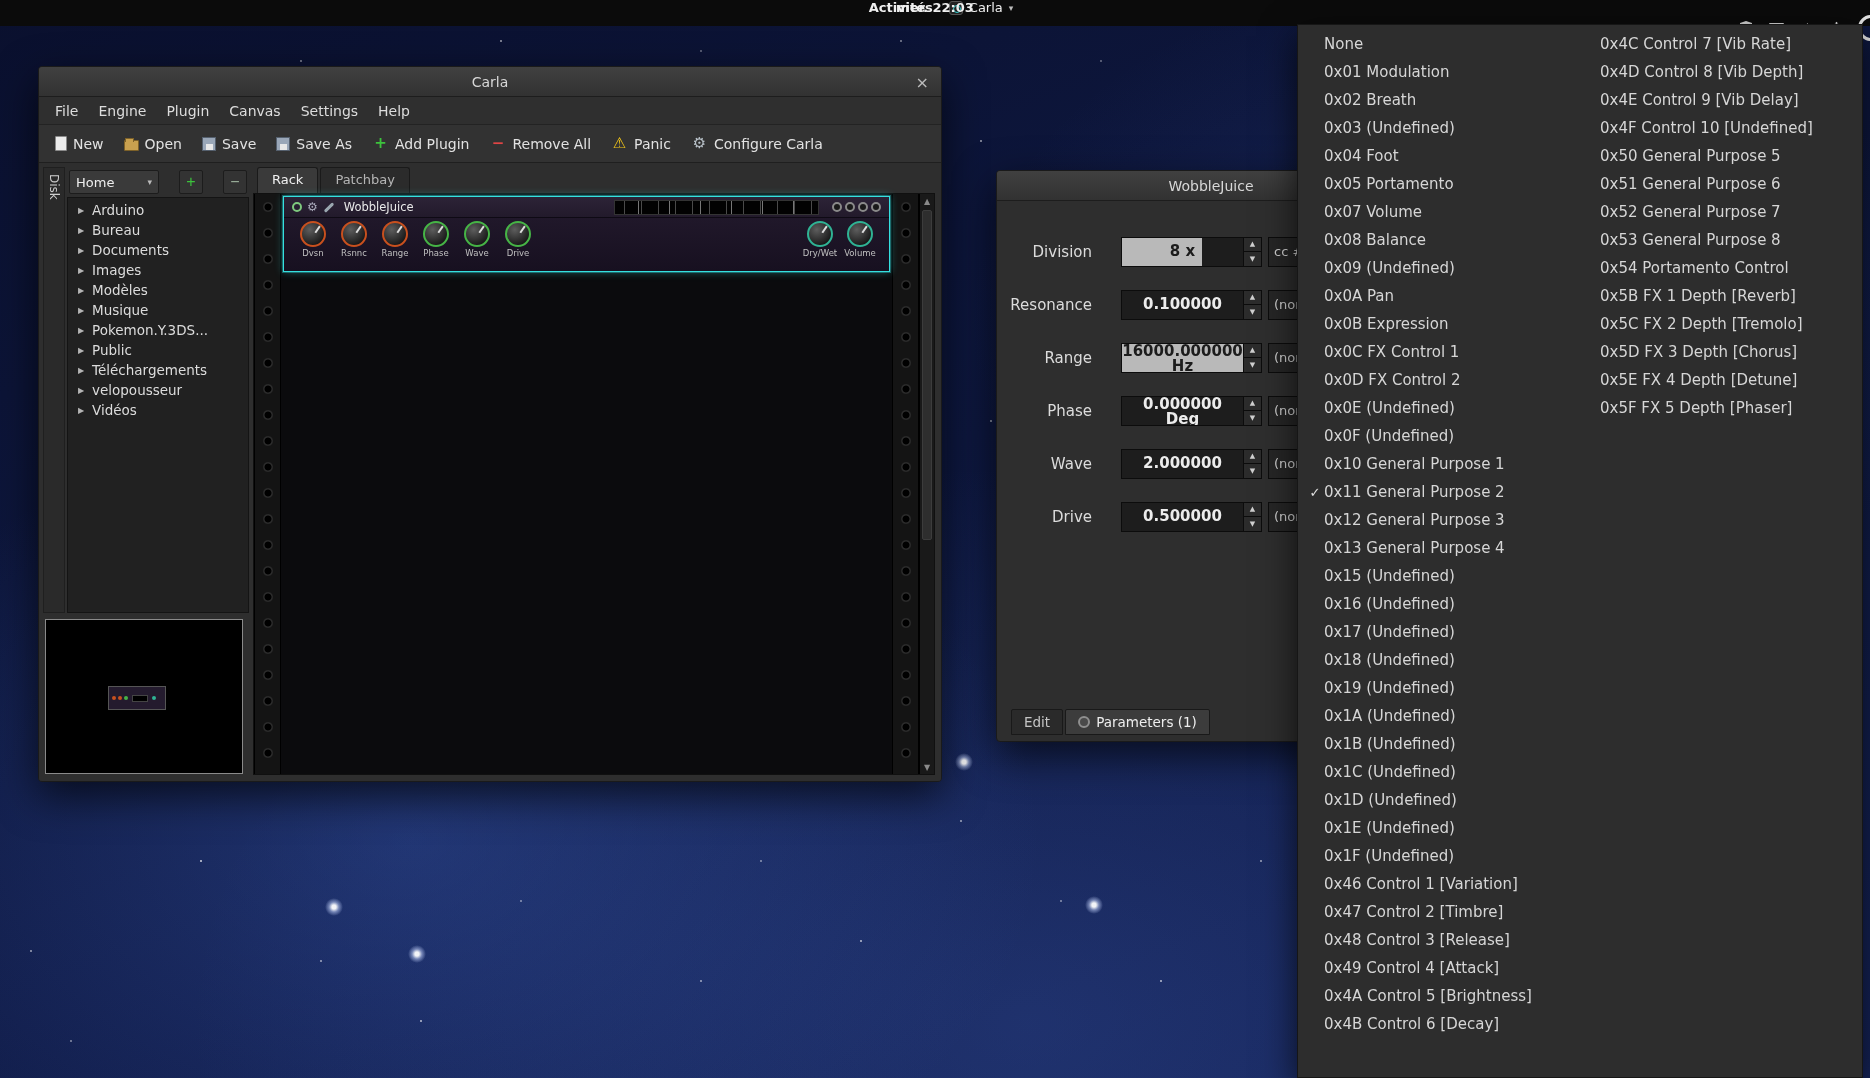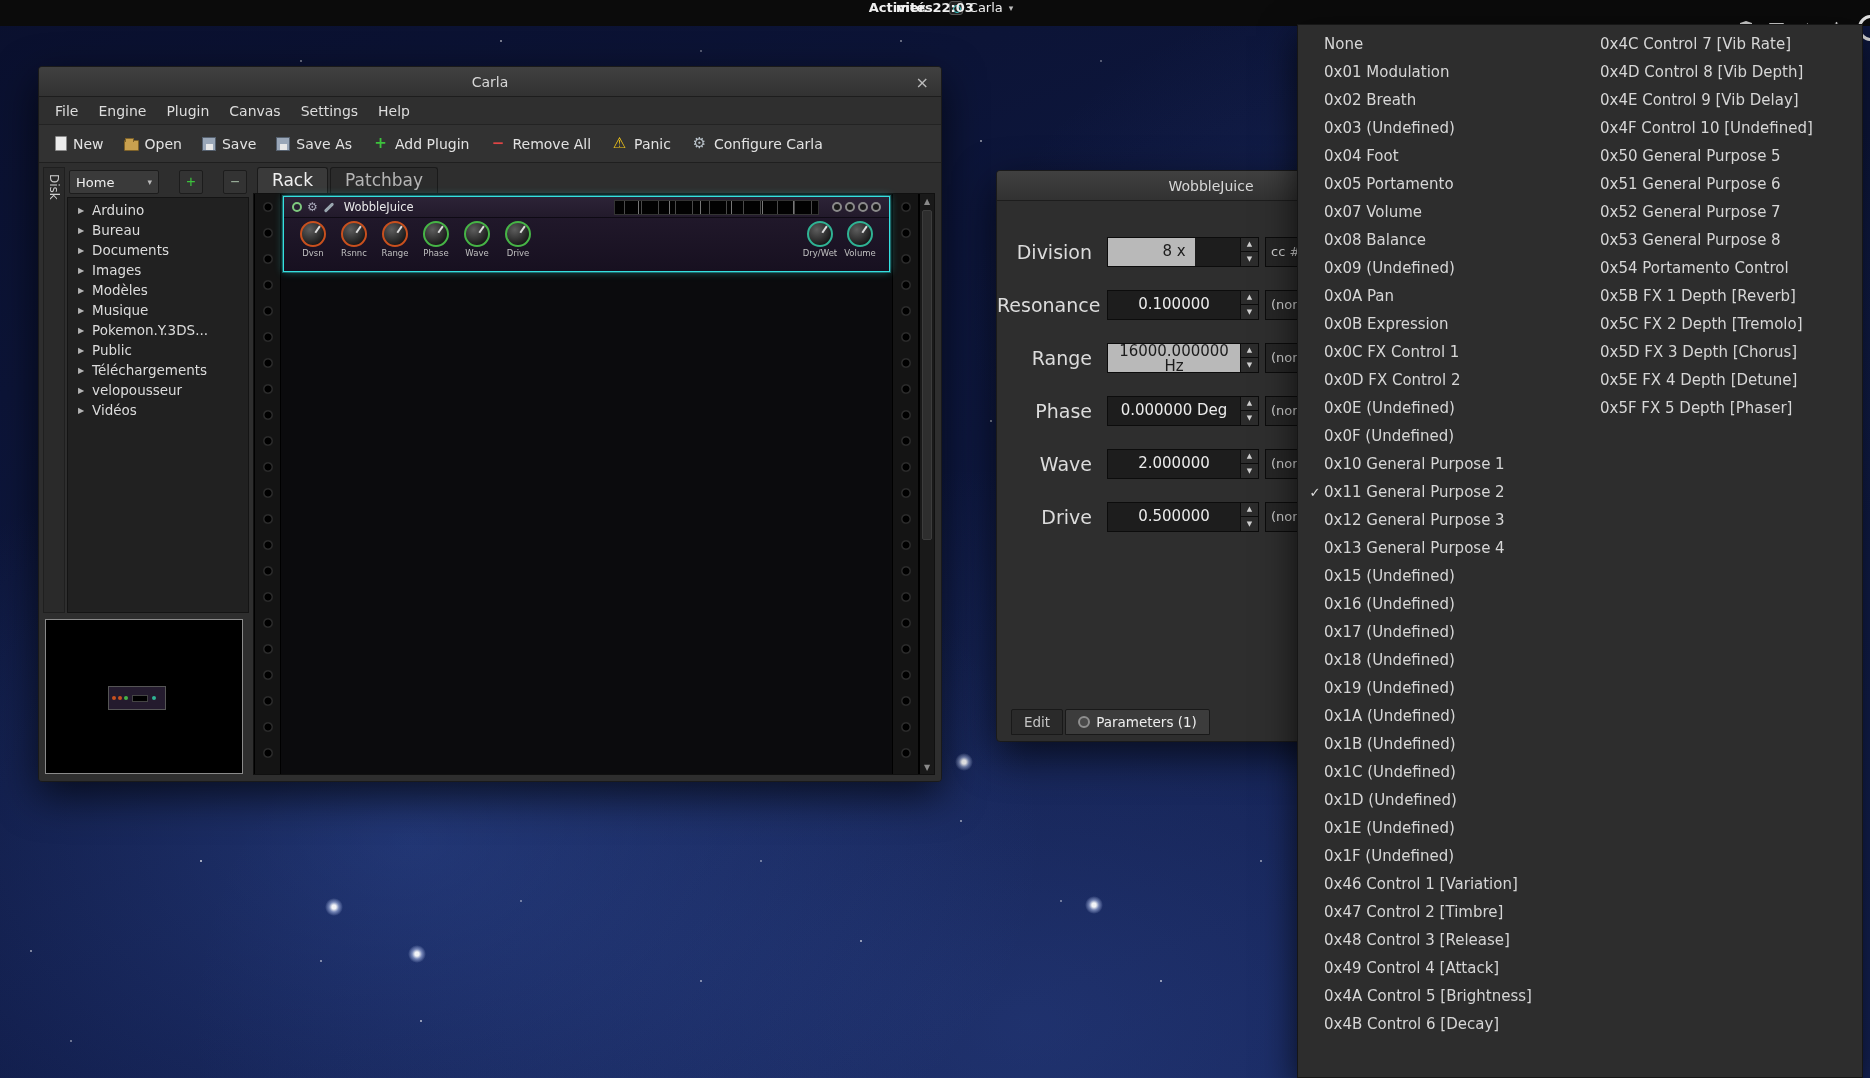--- a/index.html
+++ b/index.html
@@ -92,21 +92,21 @@
   .tree-row { display:flex; align-items:center; height:20px; padding-left:10px; }
   .tree-arrow { width:14px; font-size:8px; color:#b5b5b5; }
   .tree-label { font-size:13.5px; color:#dcdcdc; white-space:nowrap; }
   .minimap { height:155px; margin:6px 6px 7px 6px; background:#000; border:1px solid #8a8a8a; position:relative; }
   .mini-strip { position:absolute; left:62px; top:66px; width:58px; height:24px; background:#241b2e; border:1px solid #555; display:flex; align-items:center; gap:2px; padding:0 3px; }
   .mini-dot { width:4px; height:4px; border-radius:50%; }
   .mini-display { width:16px; height:7px; background:#000; border:1px solid #444; margin:0 2px; }
 
   .main-col { flex:1; display:flex; flex-direction:column; min-width:0; padding:4px 6px 6px 4px; }
   .rack-tabs { height:26px; display:flex; gap:2px; padding-left:4px; }
-  .rtab { padding:0 14px; line-height:24px; font-size:17px; border:1px solid #1a1a1a; border-bottom:none;
+  .rtab { padding:0 14px; line-height:24px; font-size:13px; border:1px solid #1a1a1a; border-bottom:none;
     background:#2b2b2b; color:#b5b5b5; border-radius:3px 3px 0 0; }
   .rtab.active { background:#3a3a3a; color:#efefef; }
   .rack-wrap { flex:1; border:1px solid #101010; background:#101010; display:flex; min-height:0; }
   .rail { width:27px; background:#141414; border-left:1px solid #000; border-right:1px solid #000;
     background-image:radial-gradient(circle 5px at 13px 13px, #000 3px, #323232 4px, transparent 5.5px);
     background-size:27px 26px; }
   .rack-canvas { flex:1; background:#0b0b0d; position:relative; padding:2px 2px; }
   .vscroll { width:15px; background:#191919; border-left:1px solid #000; display:flex; flex-direction:column; align-items:center; position:relative; }
   .vs-arrow { font-size:8px; color:#8a8a8a; height:14px; display:flex; align-items:center; }
   .vs-arrow.down { margin-top:auto; }
@@ -135,22 +135,22 @@
     background:#ddd; transform-origin:50% 12px; transform:rotate(35deg); }
   .orange { color:#c8501e; } .greenk { color:#46b446; } .teal { color:#2fb394; }
   .knob-label { font-size:8.5px; color:#c0c0c0; margin-top:1px; white-space:nowrap; }
   .right-knobs { margin-left:auto; display:flex; gap:6px; }
 
   
   .dialog { left:996px; top:170px; width:430px; height:572px; z-index:20; }
   .dlg-body { position:relative; height:calc(100% - 30px); }
   .prows { padding-top:34px; }
   .prow { display:flex; align-items:center; height:33px; margin-bottom:20px; }
-  .plabel { width:95px; text-align:right; font-size:19px; color:#dcdcdc; margin-right:15px; }
-  .pspin { width:134px; height:30px; background:#1d1d1d; border:1px solid #0c0c0c; position:relative; overflow:hidden; }
+  .plabel { width:95px; text-align:right; font-size:15px; color:#dcdcdc; margin-right:29px; }
+  .pspin { width:123px; height:30px; background:#1d1d1d; border:1px solid #0c0c0c; position:relative; overflow:hidden;font-weight:bold; }
   .pfill { position:absolute; left:0; top:0; bottom:0; background:#b9b9b9; }
   .pval { position:absolute; left:4px; right:4px; top:0; bottom:0; display:flex; align-items:center; justify-content:center;
     text-align:center; font-size:15px; line-height:1.05; flex-wrap:wrap; }
   .val-light { color:#ececec; } .val-dark { color:#1c1c1c; }
   .pspinbtns { width:18px; height:30px; display:flex; flex-direction:column; }
   .sb { flex:1; background:#2c2c2c; border:1px solid #0c0c0c; border-left:none; display:flex; align-items:center; justify-content:center; font-size:7px; color:#cfcfcf; }
   .sb.down { border-top:none; }
   .pcc { width:44px; height:30px; margin-left:6px; background:#262626; border:1px solid #0c0c0c;
     font-size:13px; color:#cfcfcf; display:flex; align-items:center; padding-left:5px; white-space:nowrap; overflow:hidden; }
   .dlg-tabs { position:absolute; left:14px; bottom:6px; display:flex; gap:2px; }

